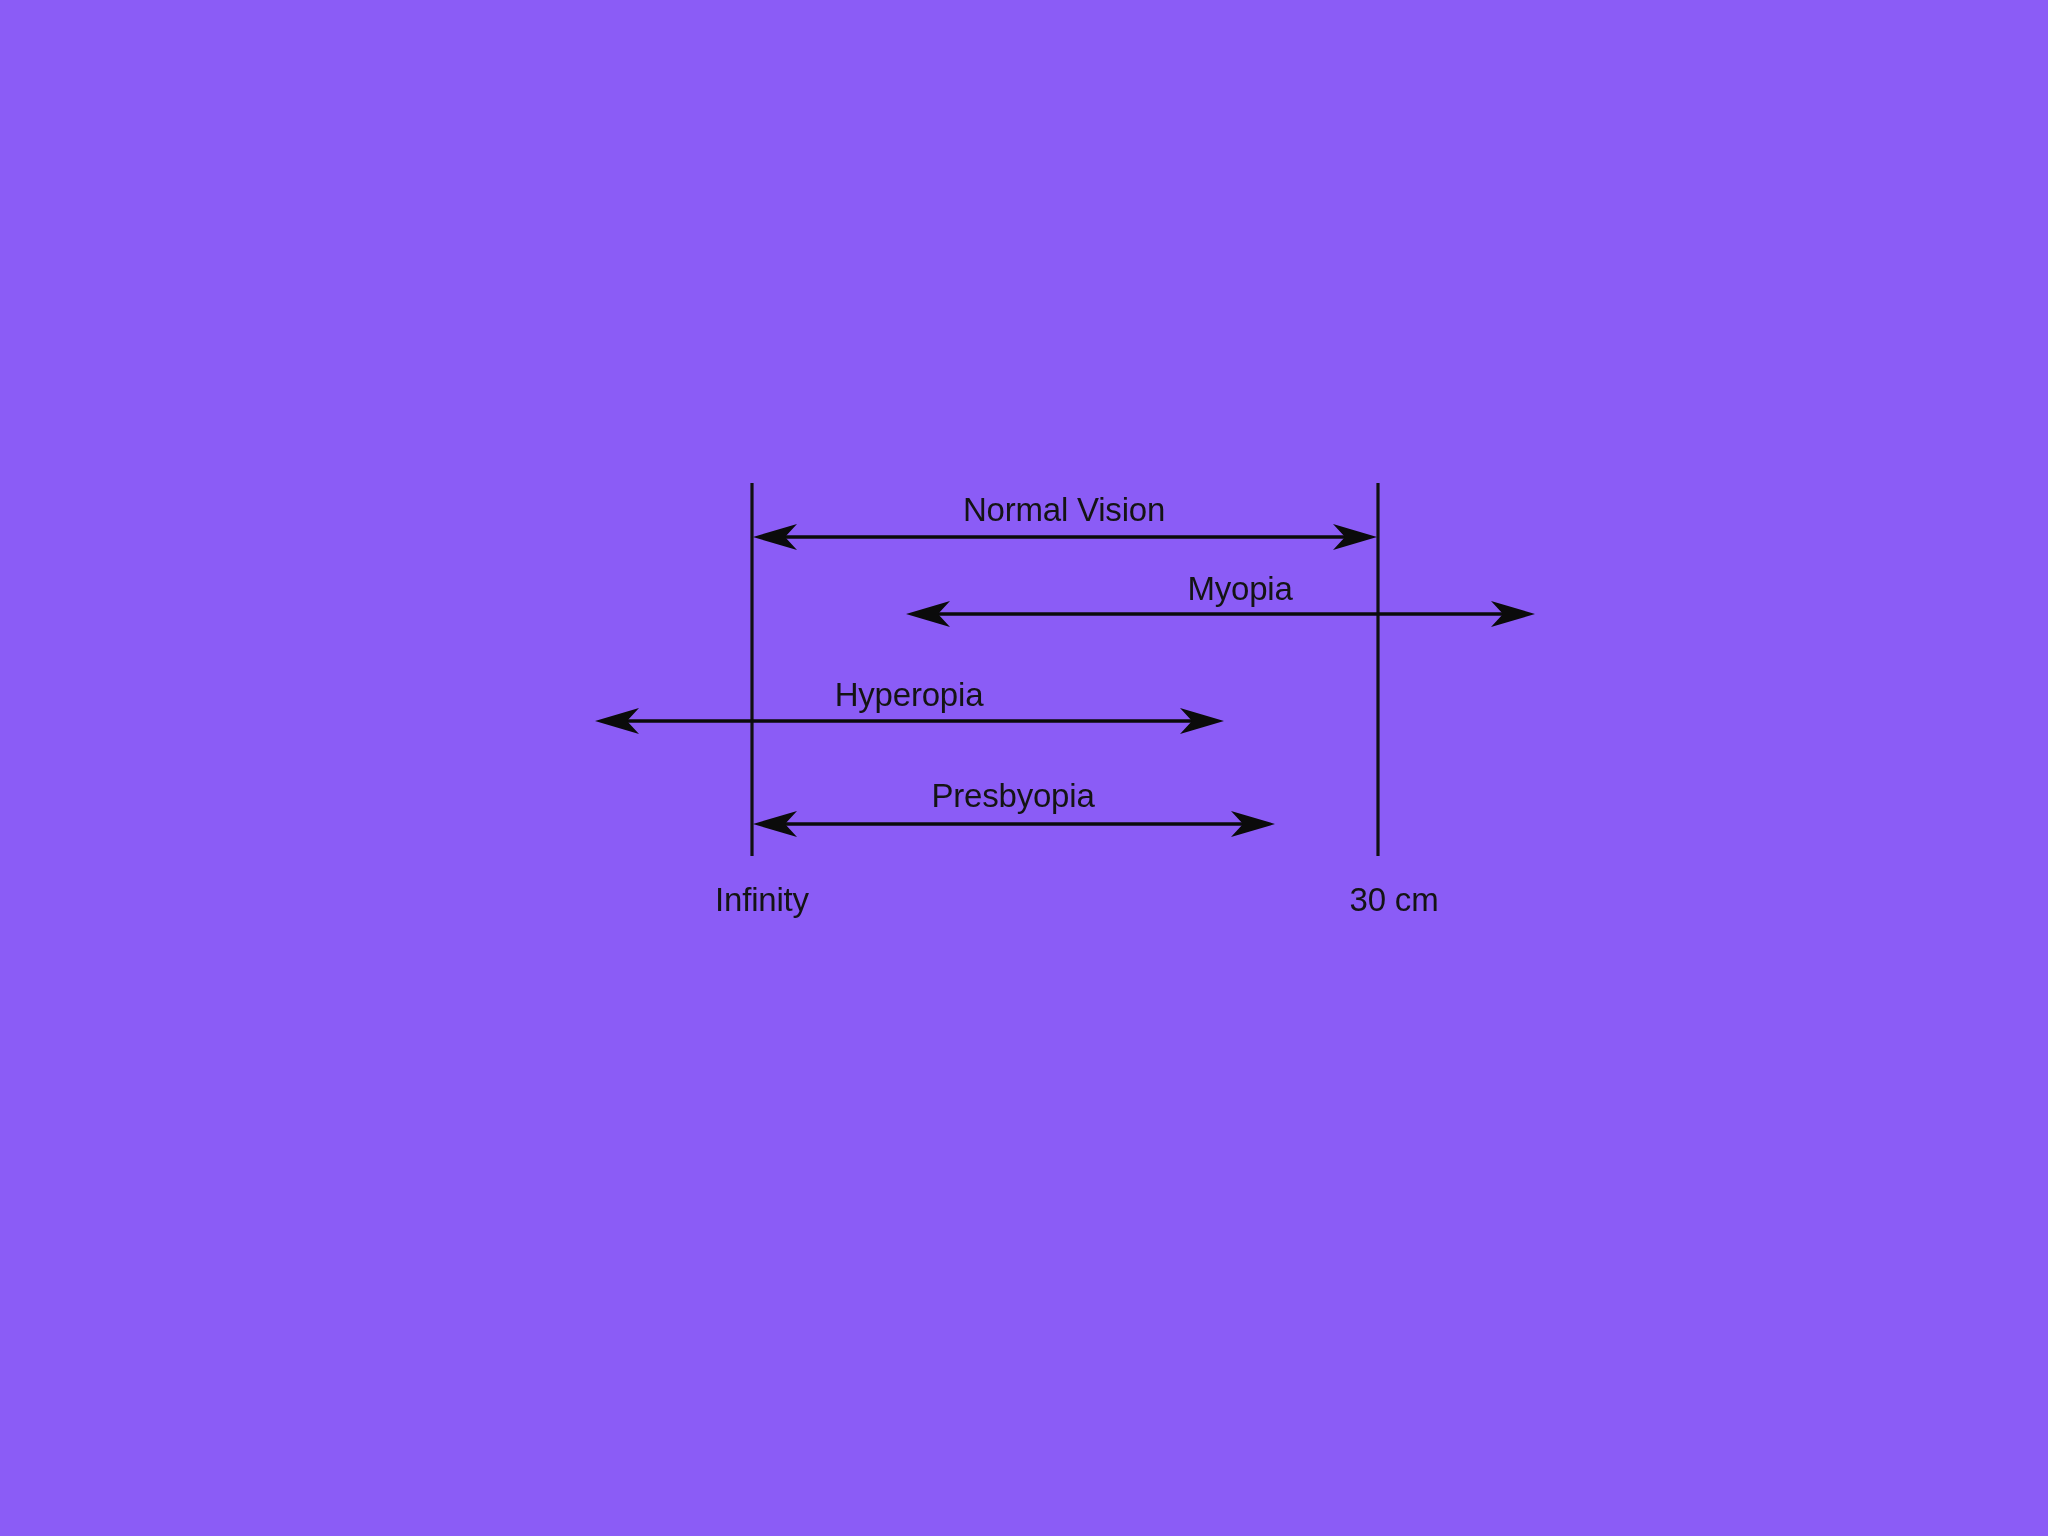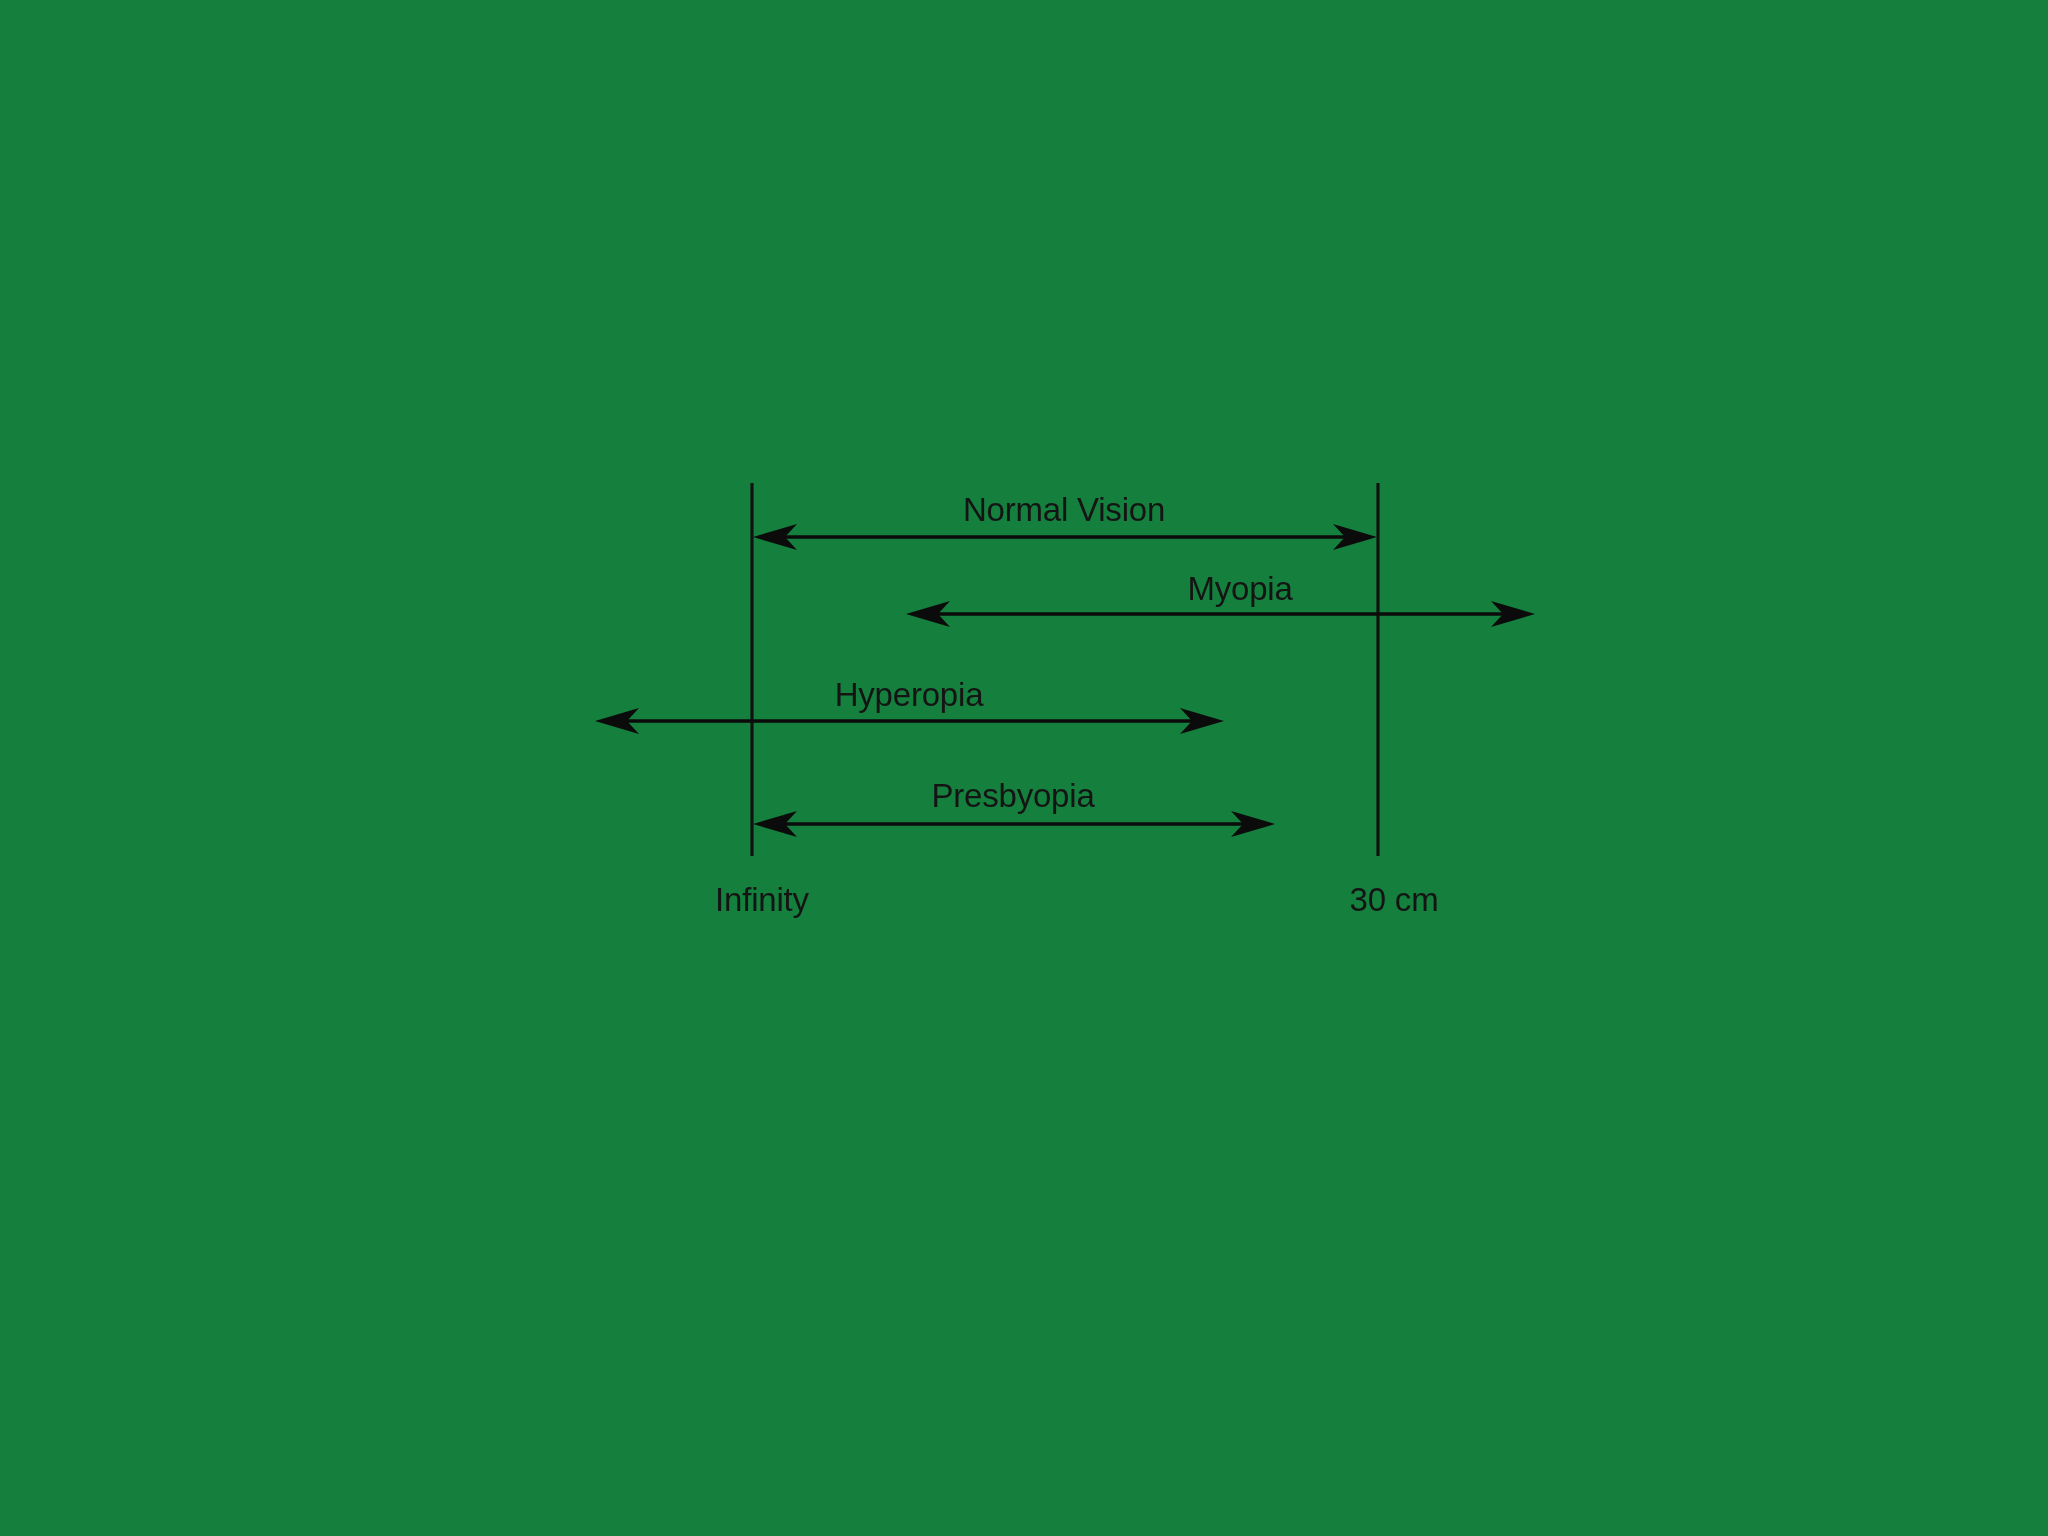--- a/index.html
+++ b/index.html
@@ -11,21 +11,21 @@
   body {
     width: 2048px;
     height: 1536px;
     overflow: hidden;
     font-family: "Liberation Sans", sans-serif;
   }
   #canvas-root {
     position: relative;
     width: 2048px;
     height: 1536px;
-    background: #15803d;
+    background: #8b5cf6;
   }
   #vision-diagram {
     position: absolute;
     left: 0;
     top: 0;
     width: 2048px;
     height: 1536px;
     display: block;
   }
   .diagram-label {

